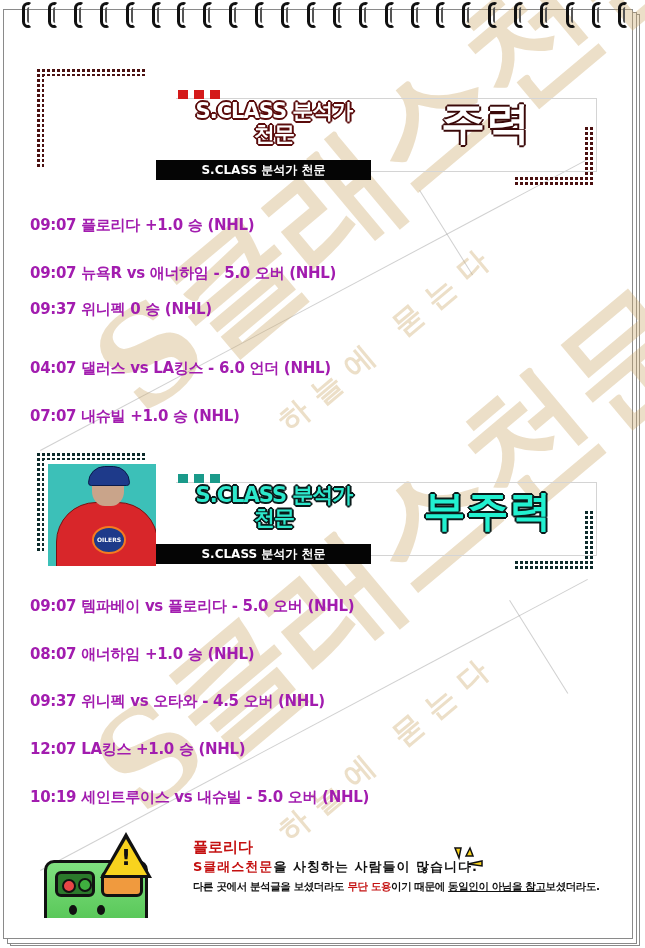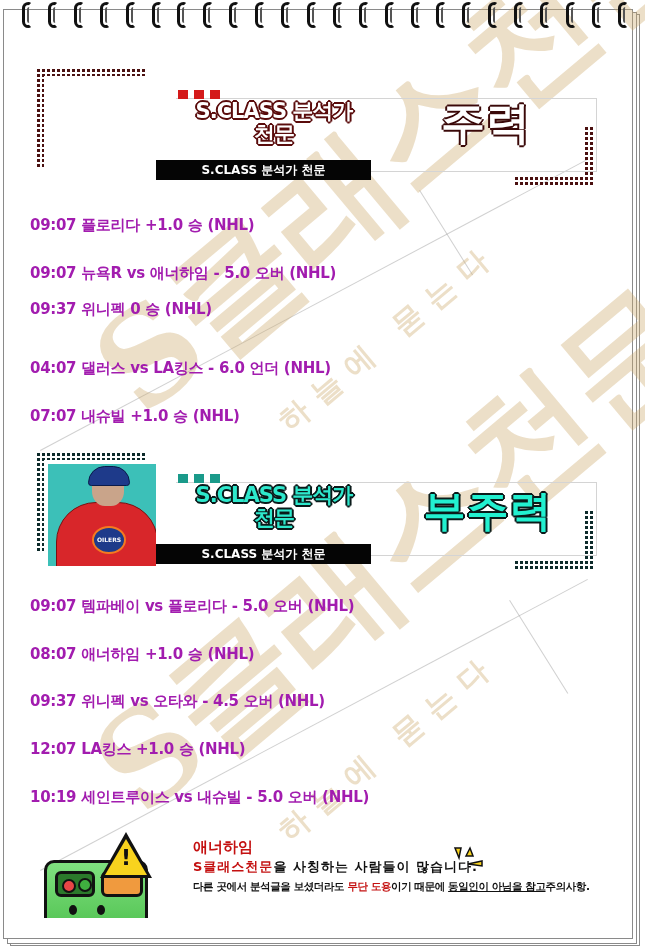--- a/index.html
+++ b/index.html
@@ -199,24 +199,24 @@
       </div>
     <div class="screen-r"></div>
     <div class="eye" style="left:22px;"></div>
     <div class="eye" style="left:50px;"></div>
   </div>
   <div class="warn-tri"></div>
   <div class="warn-tri-in"></div>
   <div class="warn-mark">!</div>
 </div>
 
-<div class="n-title">애너하임</div>
+<div class="n-title">플로리다</div>
 <div class="n-line1">
   <span class="red">S클래스천문</span><span>을 사칭하는 사람들이 많습니다.</span>
 </div>
 <svg class="spark" style="left:452px;top:846px;" width="32" height="26" viewBox="0 0 32 26">
   <polygon points="3,2 9,2 7,12" fill="#f8d31e" stroke="#111" stroke-width="1.5"></polygon>
   <polygon points="14,10 18,2 21,10" fill="#f8d31e" stroke="#111" stroke-width="1.5"></polygon>
   <polygon points="16,18 30,15 30,20" fill="#f8d31e" stroke="#111" stroke-width="1.5"></polygon>
 </svg>
 <div class="n-line2">
-  <span>다른 곳에서 분석글을 보셨더라도 </span><span class="red">무단 도용</span><span>이기 때문에 </span><span class="ul">동일인이 아님을 참고</span><span>주의사항.</span>
+  <span>다른 곳에서 분석글을 보셨더라도 </span><span class="red">무단 도용</span><span>이기 때문에 </span><span class="ul">동일인이 아님을 참고</span><span>보셨더라도.</span>
 </div>
 
 </body></html>

